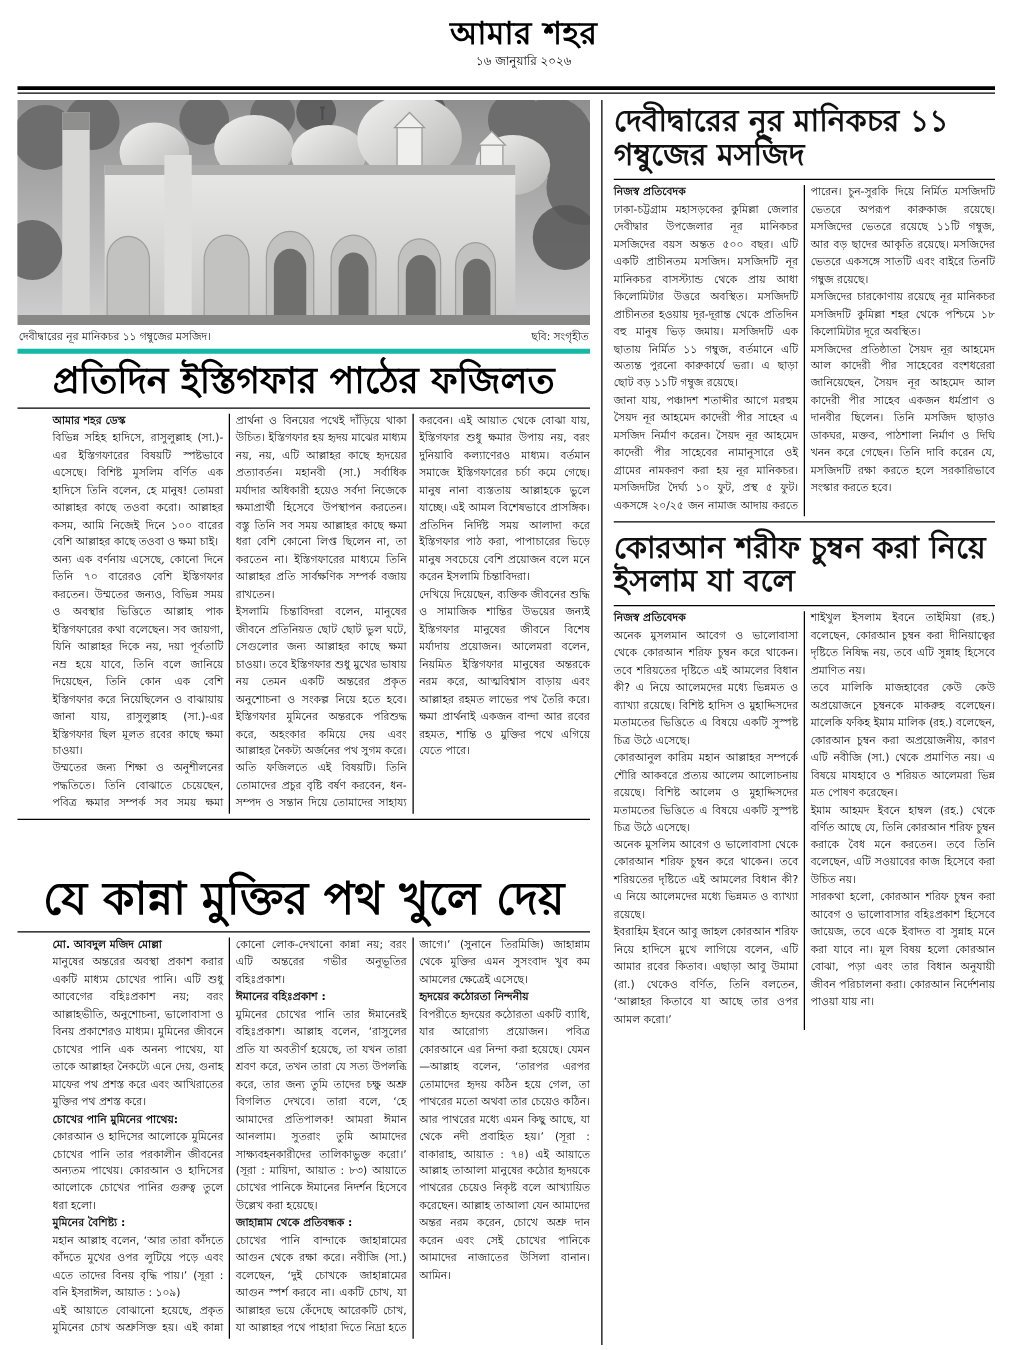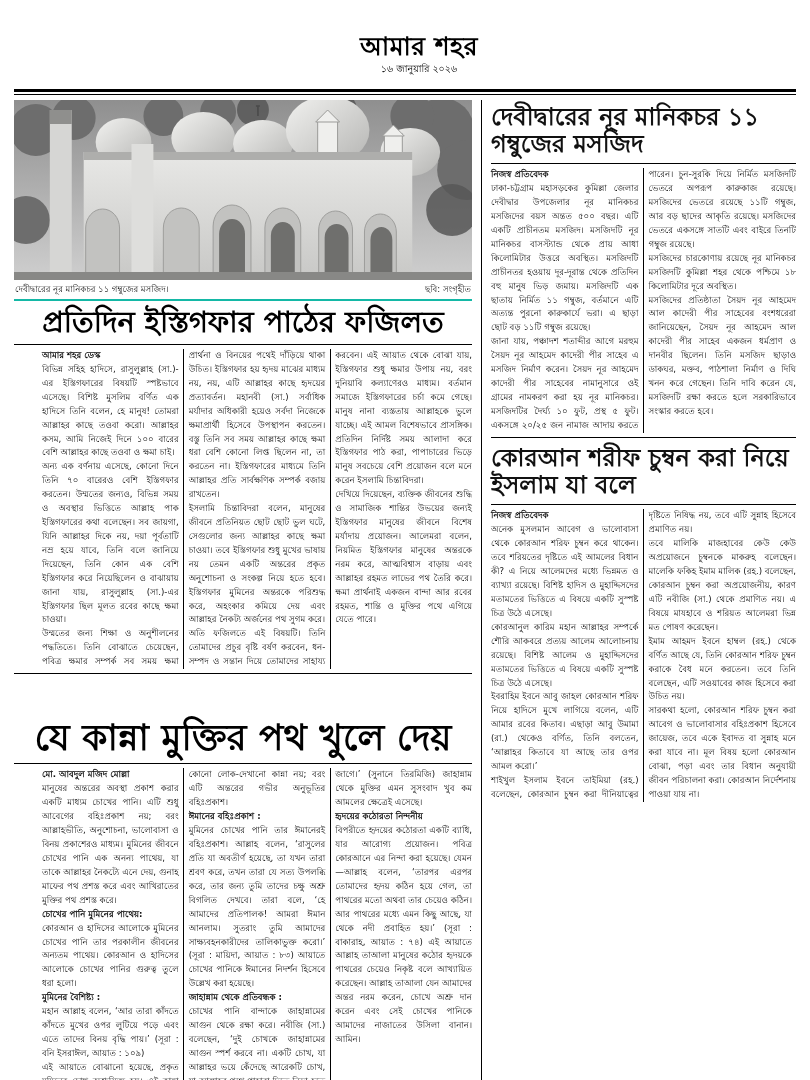--- a/index.html
+++ b/index.html
@@ -17,21 +17,20 @@
     padding:10px 14px 8px 14px;
   }
 
   
   .masthead{
     display:flex;
     align-items:flex-end;
     justify-content:flex-end;
     height:56px;
     position:relative;
-    margin-top:20px;
   }
   .masthead-center{
     position:absolute;
     left:290px;
     top:4px;
     width:230px;
     text-align:center;
   }
   .paper-name{
     font-family:"DejaVu Sans","Liberation Sans",sans-serif;
@@ -100,21 +99,21 @@
     display:block;
     background:#b9b9b9;
   }
   .photo-caption-row{
     display:flex;
     justify-content:space-between;
     align-items:baseline;
     font-family:"DejaVu Sans","Liberation Sans",sans-serif;
     font-size:8.5px;
     padding:3px 1px 2px 1px;
-    border-bottom:2px solid #14b8a6;
+    border-bottom:4px solid #14b8a6;
   }
 
   
   .headline{
     font-family:"DejaVu Sans","Liberation Sans",sans-serif;
     font-weight:bold;
     text-align:center;
     line-height:1.12;
     color:#000;
   }
@@ -326,20 +325,21 @@
 
       <div class="divider-rule"></div>
 
       <div class="headline-r">কোরআন শরীফ চুম্বন করা নিয়ে ইসলাম যা বলে</div>
       <div class="divider-thinline"></div>
 
       <div class="cols-2 art-body">
         <p class="byline">নিজস্ব প্রতিবেদক</p>
         <p>অনেক মুসলমান আবেগ ও ভালোবাসা থেকে কোরআন শরিফ চুম্বন করে থাকেন। তবে শরিয়তের দৃষ্টিতে এই আমলের বিধান কী? এ নিয়ে আলেমদের মধ্যে ভিন্নমত ও ব্যাখ্যা রয়েছে। বিশিষ্ট হাদিস ও মুহাদ্দিসদের মতামতের ভিত্তিতে এ বিষয়ে একটি সুস্পষ্ট চিত্র উঠে এসেছে।</p>
         <p>কোরআনুল কারিম মহান আল্লাহর সম্পর্কে শৌরি আকবরে প্রত্যয় আলেম আলোচনায় রয়েছে। বিশিষ্ট আলেম ও মুহাদ্দিসদের মতামতের ভিত্তিতে এ বিষয়ে একটি সুস্পষ্ট চিত্র উঠে এসেছে।</p>
+        <p>অনেক মুসলিম আবেগ ও ভালোবাসা থেকে কোরআন শরিফ চুম্বন করে থাকেন। তবে শরিয়তের দৃষ্টিতে এই আমলের বিধান কী? এ নিয়ে আলেমদের মধ্যে ভিন্নমত ও ব্যাখ্যা রয়েছে।</p>
         <p>ইবরাহিম ইবনে আবু জাহল কোরআন শরিফ নিয়ে হাদিসে মুখে লাগিয়ে বলেন, এটি আমার রবের কিতাব। এছাড়া আবু উমামা (রা.) থেকেও বর্ণিত, তিনি বলতেন, ‘আল্লাহর কিতাবে যা আছে তার ওপর আমল করো।’</p>
         <p>শাইখুল ইসলাম ইবনে তাইমিয়া (রহ.) বলেছেন, কোরআন চুম্বন করা দীনিয়াত্বের দৃষ্টিতে নিষিদ্ধ নয়, তবে এটি সুন্নাহ হিসেবে প্রমাণিত নয়।</p>
         <p>তবে মালিকি মাজহাবের কেউ কেউ অপ্রয়োজনে চুম্বনকে মাকরুহ বলেছেন। মালেকি ফকিহ ইমাম মালিক (রহ.) বলেছেন, কোরআন চুম্বন করা অপ্রয়োজনীয়, কারণ এটি নবীজি (সা.) থেকে প্রমাণিত নয়। এ বিষয়ে মাযহাবে ও শরিয়ত আলেমরা ভিন্ন মত পোষণ করেছেন।</p>
         <p>ইমাম আহমদ ইবনে হাম্বল (রহ.) থেকে বর্ণিত আছে যে, তিনি কোরআন শরিফ চুম্বন করাকে বৈধ মনে করতেন। তবে তিনি বলেছেন, এটি সওয়াবের কাজ হিসেবে করা উচিত নয়।</p>
         <p>সারকথা হলো, কোরআন শরিফ চুম্বন করা আবেগ ও ভালোবাসার বহিঃপ্রকাশ হিসেবে জায়েজ, তবে একে ইবাদত বা সুন্নাহ মনে করা যাবে না। মূল বিষয় হলো কোরআন বোঝা, পড়া এবং তার বিধান অনুযায়ী জীবন পরিচালনা করা। কোরআন নির্দেশনায় পাওয়া যায় না।</p>
       </div>
     </div>
   </div>
 </div>
 

